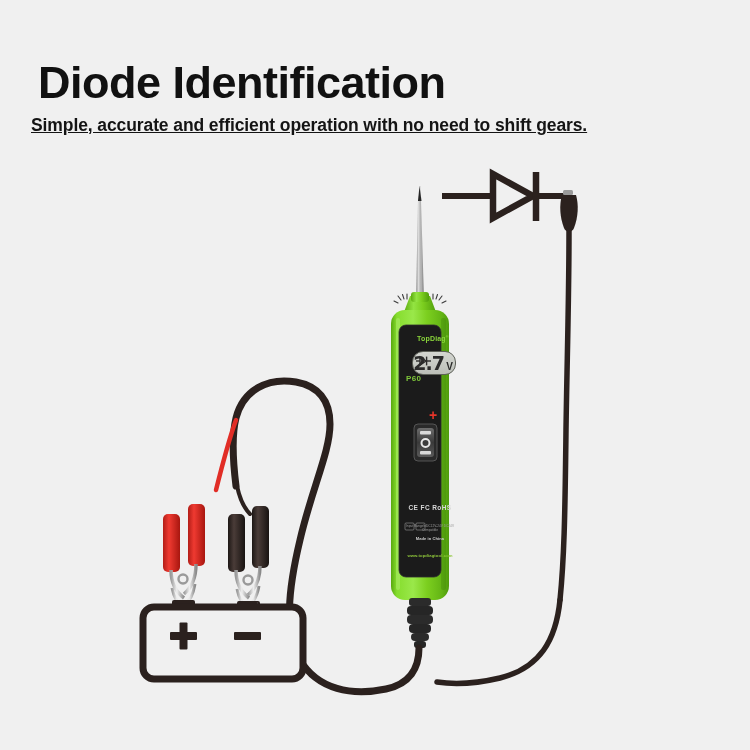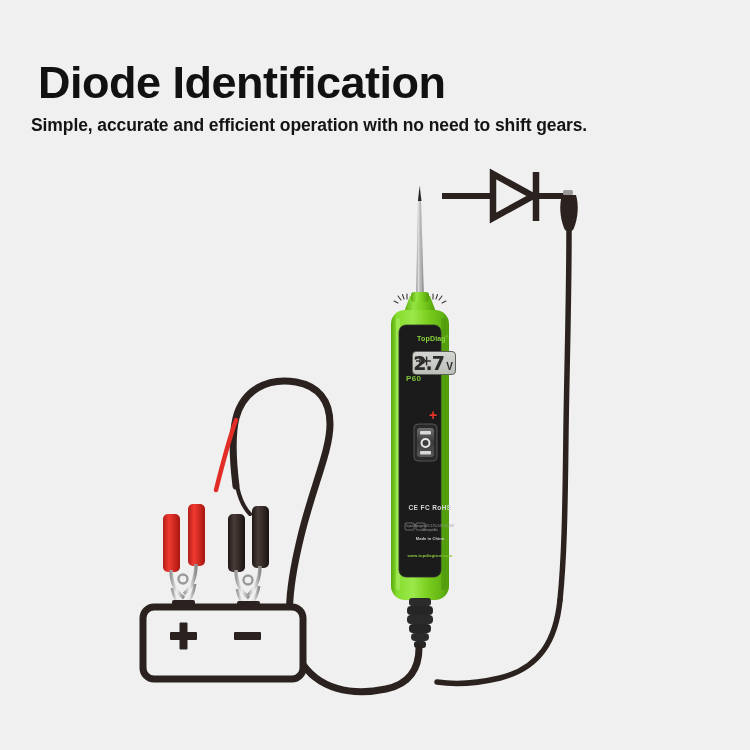--- a/index.html
+++ b/index.html
@@ -27,20 +27,21 @@
     white-space:nowrap;
   }
   .subhead {
     position:absolute;
     left:31px; top:115px;
     font-size:17.5px;
     font-weight:bold;
     color:#141414;
     white-space:nowrap;
     letter-spacing:-0.1px;
+    text-decoration:underline;
   }
 
   
   #art {
     position:absolute;
     left:0; top:0;
     width:750px; height:750px;
   }
 
   
@@ -133,21 +134,21 @@
     line-height:1;
   }
 
   
   .lcd {
     position:absolute;
     left:412px; top:351px;
     width:44px; height:24px;
     background:linear-gradient(180deg,#d3d5d0 0%, #c7cac4 55%, #bcbfb8 100%);
     border:1px solid #5e6159;
-    border-radius:4px;
+    border-radius:11px;
   }
 </style>
 </head>
 <body>
 
 <div id="page">
 
   <div class="headline">Diode Identification</div>
 
   <div class="subhead">Simple, accurate and efficient operation with no need to shift gears.</div>

